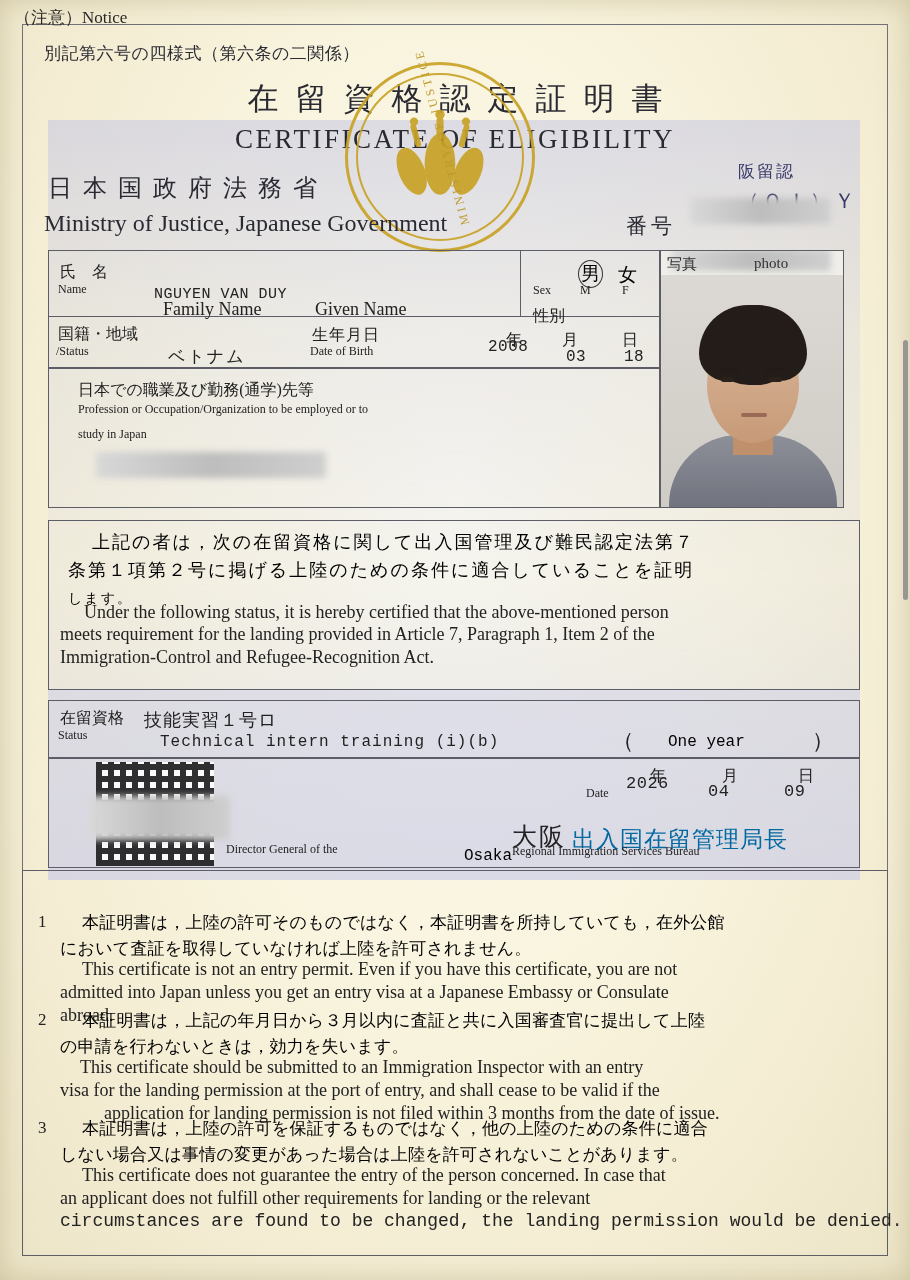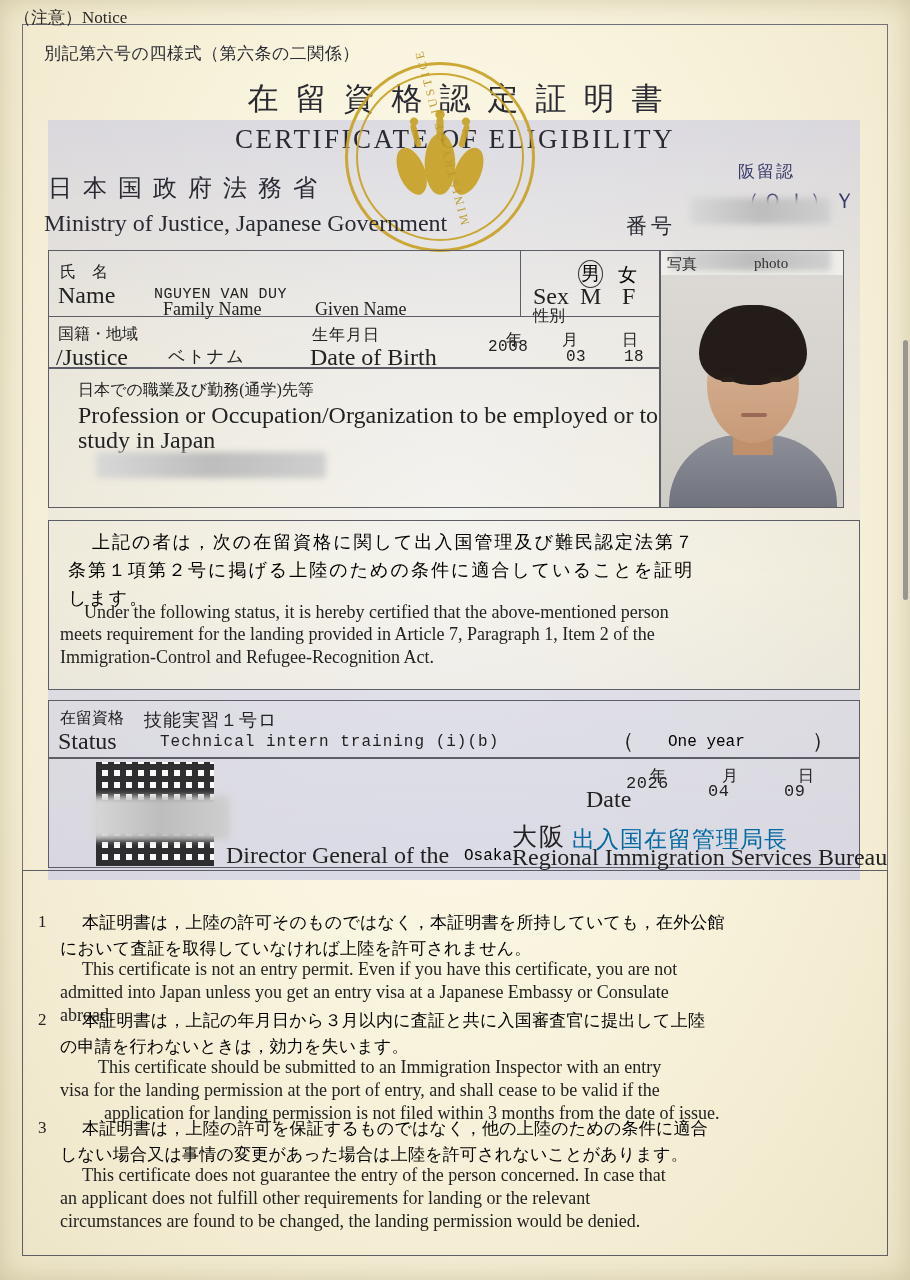--- a/index.html
+++ b/index.html
@@ -93,21 +93,21 @@
   }
   .redact{
     background:linear-gradient(90deg,#d8d8d8,#bdbdbd,#cfcfcf);
     filter:blur(3.2px);
     border-radius:3px;
     position:absolute;
   }
   
   .box{position:absolute;border:1px solid #5d5d68;box-sizing:border-box;}
   .lbl-jp{font-size:16px;color:#222;}
-  .lbl-en{font-size:24px;color:#222;}
+  .lbl-en{font-size:12px;color:#222;}
   .val{font-size:16px;color:#222;letter-spacing:.5px;}
   .mono{font-family:Liberation Mono, monospace;margin-left:36px;}
   .photo-frame{
     position:absolute;left:660px;top:250px;width:184px;height:258px;
     border:1px solid #5d5d68;box-sizing:border-box;overflow:hidden;background:#efeee9;
   }
   .photo-lbl{position:absolute;left:6px;top:4px;font-size:15px;color:#333;z-index:3;}
   .photo-img{position:absolute;left:0;top:24px;width:184px;height:234px;overflow:hidden;}
   .p-bg{position:absolute;inset:0;background:linear-gradient(180deg,#dcd9d4,#cfccc6);}
   .p-face{
@@ -206,21 +206,21 @@
   <div class="lbl-en" style="position:absolute;left:315px;top:299px;font-size:18px;">Given Name</div>
 
   <div class="lbl-jp" style="position:absolute;left:533px;top:263px;margin-top:43px;">性別</div>
   <div style="position:absolute;left:578px;top:260px;font-size:19px;border:1.5px solid #333;border-radius:50%;padding:0 2px;">男</div>
   <div style="position:absolute;left:618px;top:262px;font-size:19px;">女</div>
   <div class="lbl-en" style="position:absolute;left:533px;top:283px;">Sex</div>
   <div class="lbl-en" style="position:absolute;left:580px;top:283px;">M</div>
   <div class="lbl-en" style="position:absolute;left:622px;top:283px;">F</div>
 
   <div class="lbl-jp" style="position:absolute;left:58px;top:324px;">国籍・地域</div>
-  <div class="lbl-en" style="position:absolute;left:56px;top:344px;">/Justice</div>
+  <div class="lbl-en" style="position:absolute;left:56px;top:344px;">/Status</div>
   <div class="val" style="position:absolute;left:168px;top:345px;font-size:17px;letter-spacing:2px;">ベトナム</div>
   <div class="lbl-jp" style="position:absolute;left:312px;top:325px;letter-spacing:1px;">生年月日</div>
   <div class="lbl-en" style="position:absolute;left:310px;top:344px;">Date of Birth</div>
   <div class="val mono" style="position:absolute;left:452px;top:338px;">2008</div>
   <div class="lbl-jp" style="position:absolute;left:506px;top:330px;">年</div>
   <div class="val mono" style="position:absolute;left:530px;top:348px;">03</div>
   <div class="lbl-jp" style="position:absolute;left:562px;top:330px;">月</div>
   <div class="val mono" style="position:absolute;left:588px;top:348px;">18</div>
   <div class="lbl-jp" style="position:absolute;left:622px;top:330px;">日</div>
 
@@ -244,21 +244,21 @@
       <div class="p-eye" style="left:60px;top:102px;"></div>
       <div class="p-eye" style="left:108px;top:102px;"></div>
       <div class="p-mouth"></div>
     </div>
     <div class="redact" style="left:10px;top:-2px;width:160px;height:22px;"></div>
   </div>
 
   <div class="box" style="left:48px;top:520px;width:812px;height:170px;"></div>
   <div class="n-jp" style="position:absolute;left:92px;top:530px;font-size:18px;letter-spacing:2px;">上記の者は，次の在留資格に関して出入国管理及び難民認定法第７</div>
   <div class="n-jp" style="position:absolute;left:68px;top:558px;font-size:18px;letter-spacing:2px;">条第１項第２号に掲げる上陸のための条件に適合していることを証明</div>
-  <div class="n-jp" style="position:absolute;left:68px;top:586px;font-size:18px;letter-spacing:2px;">します。</div>
+  <div class="n-jp" style="position:absolute;left:68px;top:586px;font-size:14px;letter-spacing:2px;">します。</div>
   <div class="n-en" style="position:absolute;left:84px;top:600px;">Under the following status, it is hereby certified that the above-mentioned person</div>
   <div class="n-en" style="position:absolute;left:60px;top:622px;">meets requirement for the landing provided in Article 7, Paragraph 1, Item 2 of the</div>
   <div class="n-en" style="position:absolute;left:60px;top:645px;">Immigration-Control and Refugee-Recognition Act.</div>
 
   <div class="box" style="left:48px;top:700px;width:812px;height:58px;"></div>
   <div class="lbl-jp" style="position:absolute;left:60px;top:708px;">在留資格</div>
   <div class="lbl-en" style="position:absolute;left:58px;top:728px;">Status</div>
   <div class="val" style="position:absolute;left:144px;top:708px;font-size:18px;letter-spacing:1px;">技能実習１号ロ</div>
   <div class="val mono" style="position:absolute;left:124px;top:733px;font-size:16px;letter-spacing:1px;">Technical intern training (i)(b)</div>
   <div style="position:absolute;left:612px;top:726px;font-size:22px;color:#222;">（</div>
@@ -290,26 +290,26 @@
   <div class="n-idx" style="position:absolute;left:38px;top:912px;">1</div>
   <div class="n-jp" style="position:absolute;left:82px;top:910px;">本証明書は，上陸の許可そのものではなく，本証明書を所持していても，在外公館</div>
   <div class="n-jp" style="position:absolute;left:60px;top:936px;">において査証を取得していなければ上陸を許可されません。</div>
   <div class="n-en" style="position:absolute;left:82px;top:957px;">This certificate is not an entry permit. Even if you have this certificate, you are not</div>
   <div class="n-en" style="position:absolute;left:60px;top:980px;">admitted into Japan unless you get an entry visa at a Japanese Embassy or Consulate</div>
   <div class="n-en" style="position:absolute;left:60px;top:1003px;">abroad.</div>
 
   <div class="n-idx" style="position:absolute;left:38px;top:1010px;">2</div>
   <div class="n-jp" style="position:absolute;left:82px;top:1008px;">本証明書は，上記の年月日から３月以内に査証と共に入国審査官に提出して上陸</div>
   <div class="n-jp" style="position:absolute;left:60px;top:1034px;">の申請を行わないときは，効力を失います。</div>
-  <div class="n-en" style="position:absolute;left:98px;top:1055px;">This certificate should be submitted to an Immigration Inspector with an entry</div>
+  <div class="n-en" style="position:absolute;left:80px;top:1055px;">This certificate should be submitted to an Immigration Inspector with an entry</div>
   <div class="n-en" style="position:absolute;left:60px;top:1078px;">visa for the landing permission at the port of entry, and shall cease to be valid if the</div>
   <div class="n-en" style="position:absolute;left:60px;top:1101px;margin-left:44px;">application for landing permission is not filed within 3 months from the date of issue.</div>
 
   <div class="n-idx" style="position:absolute;left:38px;top:1118px;">3</div>
   <div class="n-jp" style="position:absolute;left:82px;top:1116px;">本証明書は，上陸の許可を保証するものではなく，他の上陸のための条件に適合</div>
   <div class="n-jp" style="position:absolute;left:60px;top:1142px;">しない場合又は事情の変更があった場合は上陸を許可されないことがあります。</div>
   <div class="n-en" style="position:absolute;left:60px;top:1186px;">an applicant does not fulfill other requirements for landing or the relevant</div>
   <div class="n-en" style="position:absolute;left:82px;top:1163px;">This certificate does not guarantee the entry of the person concerned. In case that</div>
-  <div class="n-en" style="position:absolute;left:60px;top:1209px;">circumstances are found to be changed, the landing permission would be denied.</div>
+  <div class="n-en" style="position:absolute;left:60px;top:1209px;font-family:Liberation Mono, monospace;">circumstances are found to be changed, the landing permission would be denied.</div>
 
   <div class="paper-edge"></div>
   <div class="sb"></div>
 </div>
 
 </body></html>

